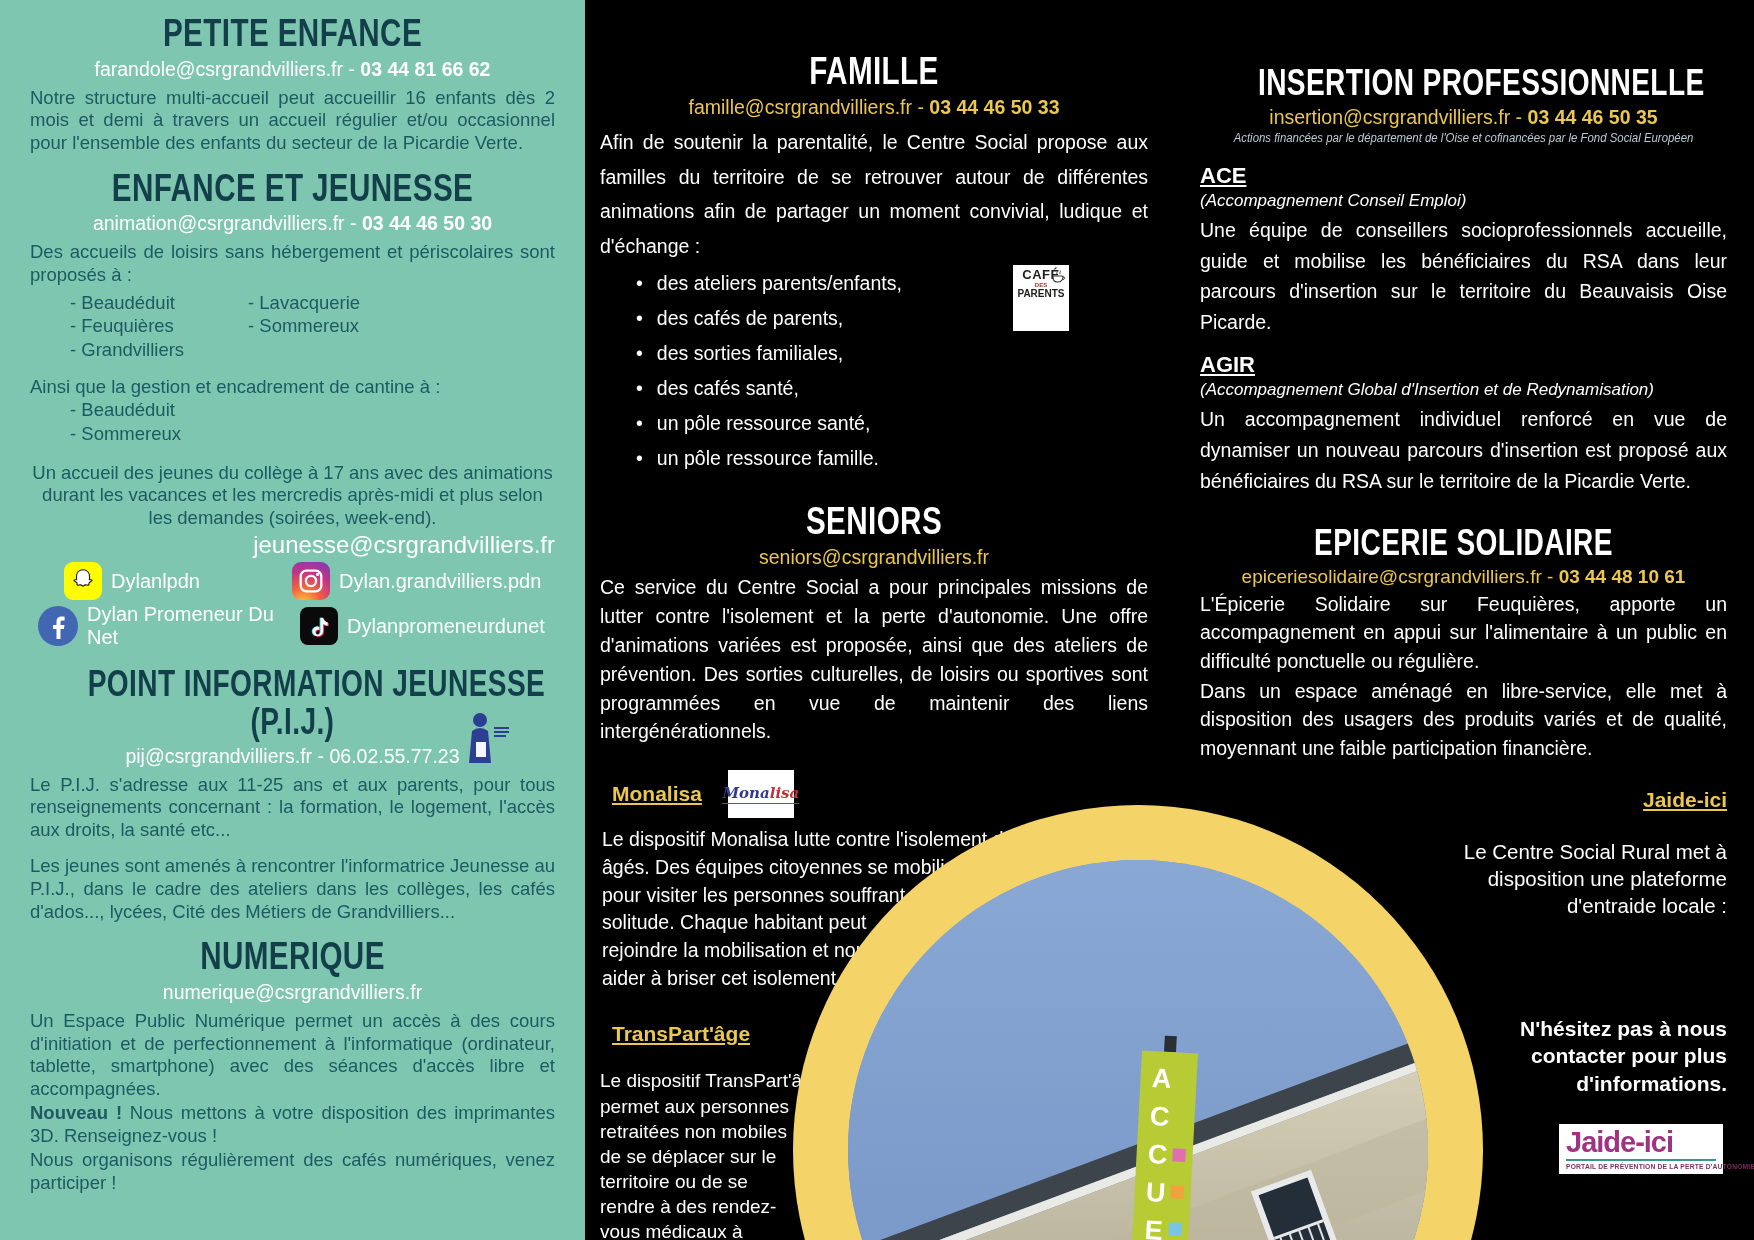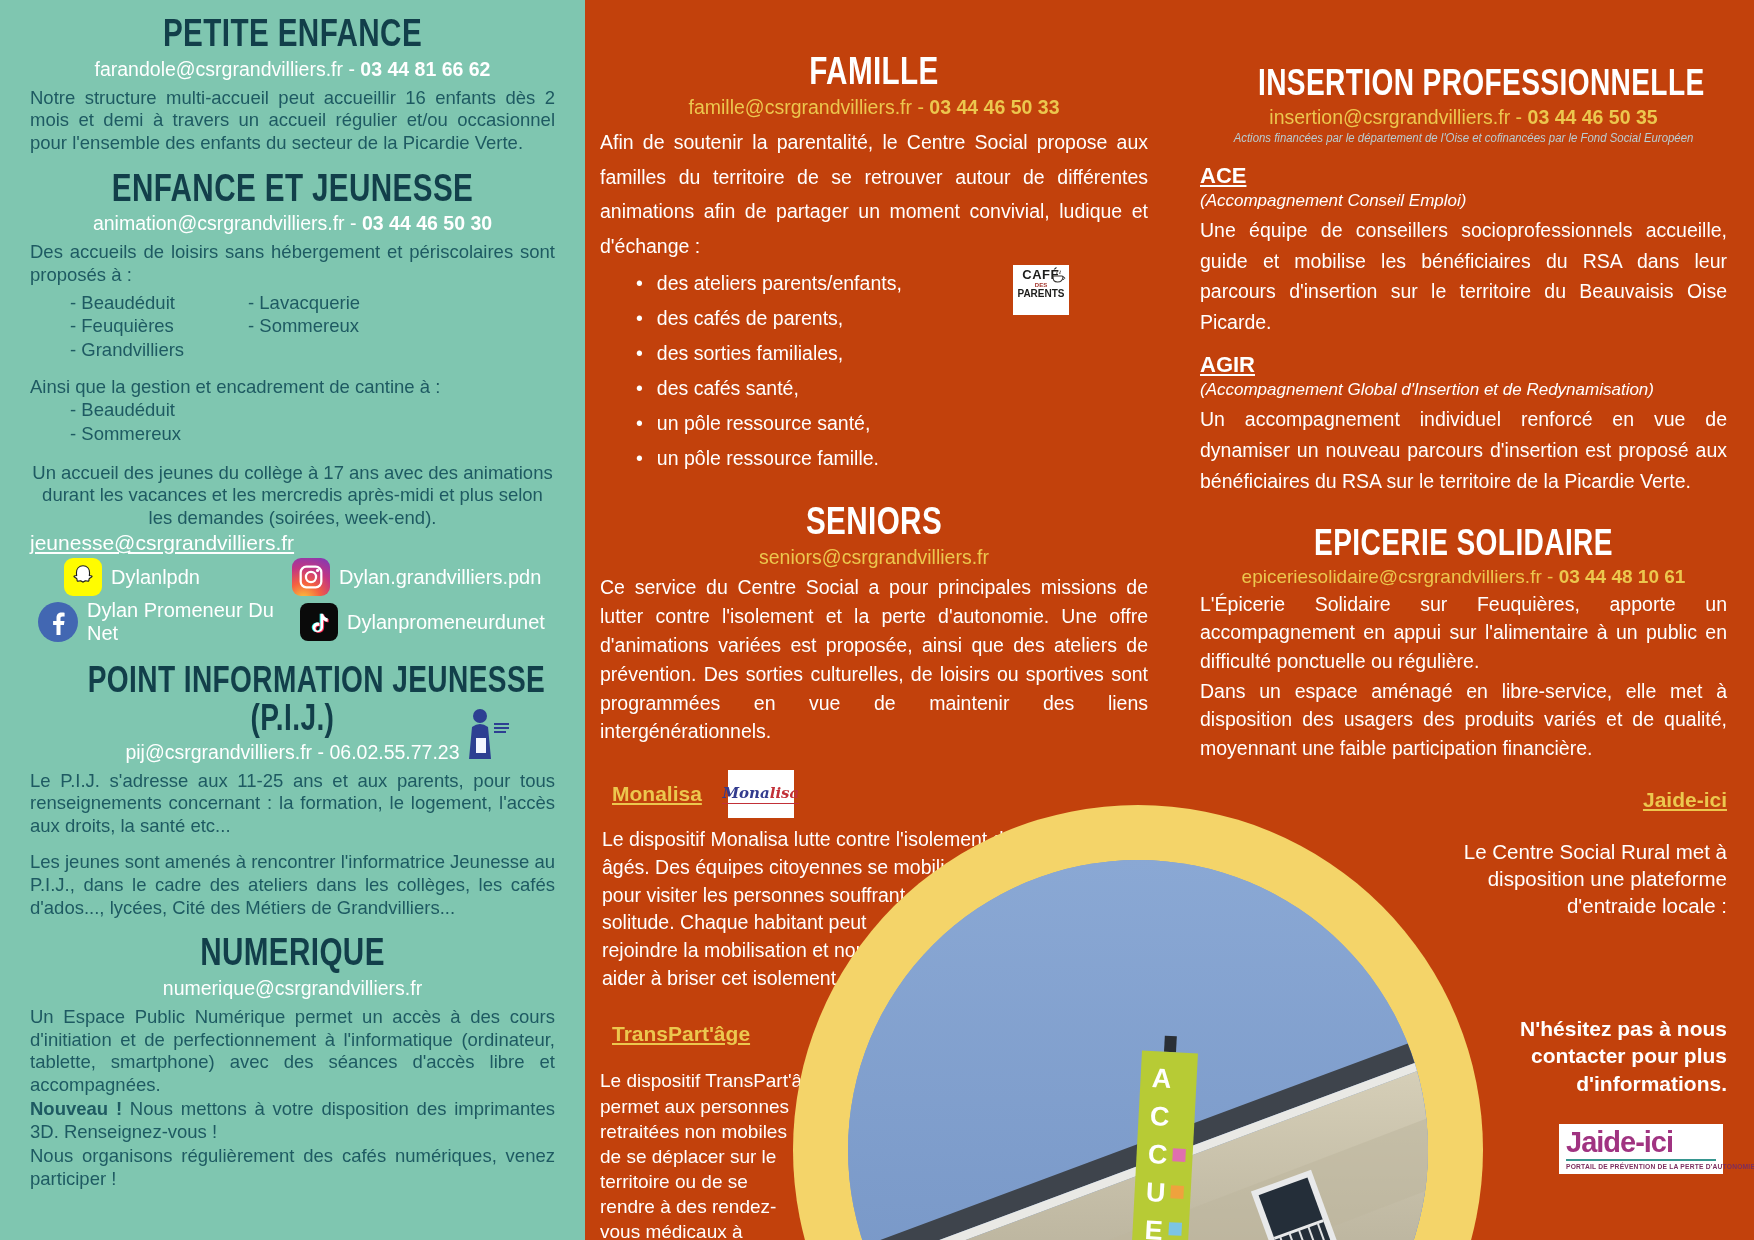--- a/index.html
+++ b/index.html
@@ -1,16 +1,16 @@
 <!DOCTYPE html>
 <html><head>
 <meta charset="utf-8">
 <style>
   html,body{margin:0;padding:0;background:#333;}
-  .page{position:relative;width:1754px;height:1240px;background:#c2410c;overflow:hidden;
+  .page{position:relative;width:1754px;height:1240px;background:#000000;overflow:hidden;
         font-family:"Liberation Sans",sans-serif;-webkit-font-smoothing:antialiased;}
   
   .col-left{position:absolute;left:0;top:0;width:585px;height:1240px;background:#7fc6b0;
             color:#1e5a62;padding:14px 30px 0 30px;box-sizing:border-box;}
   .col-mid{position:absolute;left:600px;top:0;width:548px;color:#fff;}
   .col-right{position:absolute;left:1200px;top:0;width:527px;color:#fff;}
   
   .hd{font-weight:700;text-align:center;white-space:nowrap;transform:scaleX(.78);
       transform-origin:center;color:#123f4a;font-size:38px;letter-spacing:.5px;line-height:1.05;}
   .hd-w{color:#fff;}
@@ -18,35 +18,35 @@
   .email{text-align:center;color:#fff;font-size:19.5px;margin:4px 0 6px 0;white-space:nowrap;}
   .email b{font-weight:700;}
   .email-y{color:#ecc74e;}
   .para{text-align:justify;font-size:18.5px;line-height:1.22;margin:2px 0 14px 0;}
   .lines{white-space:pre-line;}
   .ylink{color:#ecc74e;font-weight:700;text-decoration:underline;}
   
   .towns{display:flex;margin:0 0 14px 40px;font-size:18.5px;line-height:1.28;}
   .towns .tcol1{width:178px;}
   .indent{margin-left:40px;font-size:18.5px;line-height:1.28;}
-  .center-mail{text-align:left;color:#fff;font-size:21px;margin:2px 0 2px 0;text-decoration:underline;}
+  .center-mail{text-align:right;color:#fff;font-size:24px;margin:2px 0 2px 0;}
   .soc-row{display:flex;align-items:center;margin:3px 0;}
   .soc-cell{display:flex;align-items:center;gap:9px;color:#fff;font-size:20px;}
   .icn{width:38px;height:38px;flex:0 0 auto;display:flex;align-items:center;justify-content:center;}
   .snap{background:#fffc00;border-radius:9px;}
   .insta{background:radial-gradient(circle at 30% 110%, #fdca3a 0%, #f56040 35%, #c13584 65%, #833ab4 95%);border-radius:9px;}
   .fb{background:#4267b2;border-radius:50%;width:40px;height:40px;}
   .tt{background:#0a0a0a;border-radius:8px;}
   .pijhead{position:relative;margin-top:16px;}
   .pij-logo{position:absolute;right:44px;top:46px;}
   
   .mid-para{text-align:justify;font-size:19.5px;line-height:1.78;margin:4px 0 0 0;}
   .bullets{list-style:none;margin:2px 0 0 0;padding:0 0 0 36px;font-size:19.5px;line-height:1.8;}
   .bullets li::before{content:"•";margin-right:14px;}
-  .cafe-logo{position:absolute;left:413px;top:265px;width:56px;height:50px;background:#fff;
+  .cafe-logo{position:absolute;left:413px;top:265px;width:56px;height:66px;background:#fff;
              text-align:center;line-height:1;padding-top:3px;box-sizing:border-box;}
   .cafe-logo .l1{font-size:13px;font-weight:900;color:#1d1d1b;letter-spacing:.5px;}
   .cafe-logo .l2{font-size:6px;font-weight:700;color:#a23329;margin:1px 0;}
   .cafe-logo .l3{font-size:10px;font-weight:900;color:#1d1d1b;}
   .cafe-cup{position:absolute;right:2px;top:4px;}
   .seniors-para{text-align:justify;font-size:19.5px;line-height:1.48;margin:4px 0 0 0;}
   .mona-row{display:flex;align-items:center;gap:26px;margin:24px 0 8px 12px;}
   .mona-logo{width:66px;height:48px;background:#fff;display:flex;flex-direction:column;
              align-items:center;justify-content:center;}
   .mona-script{font-family:"DejaVu Serif",serif;font-style:italic;font-weight:700;font-size:15px;

